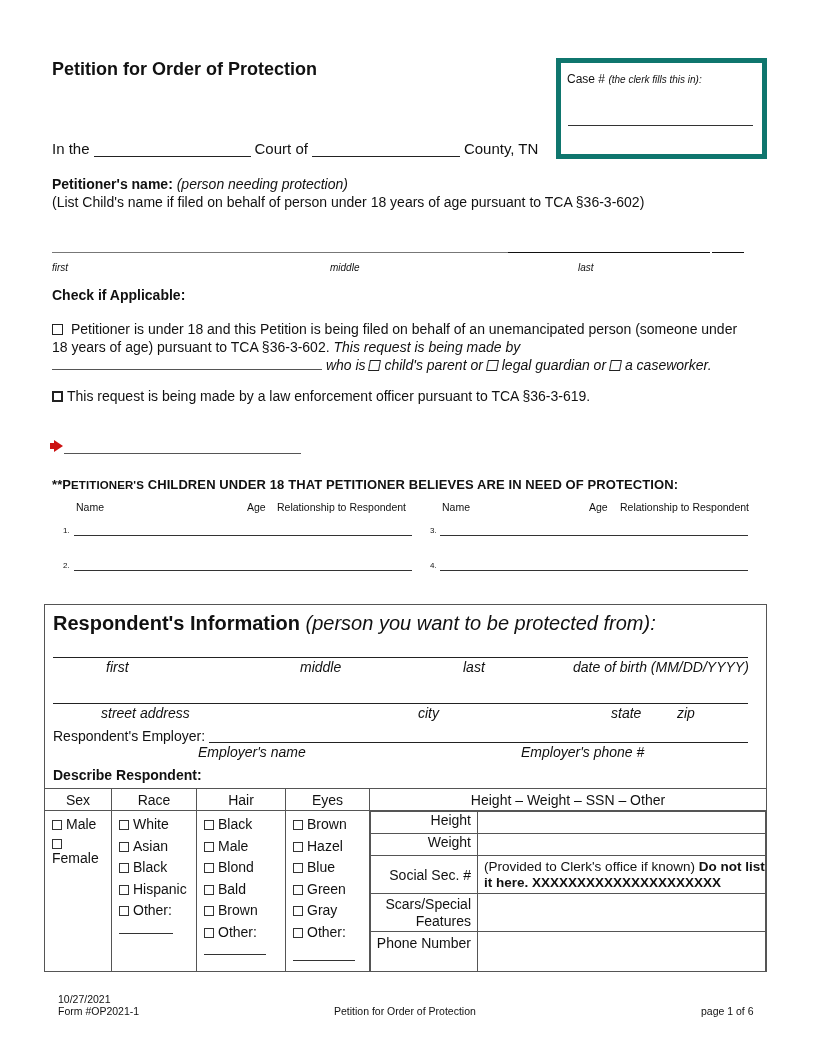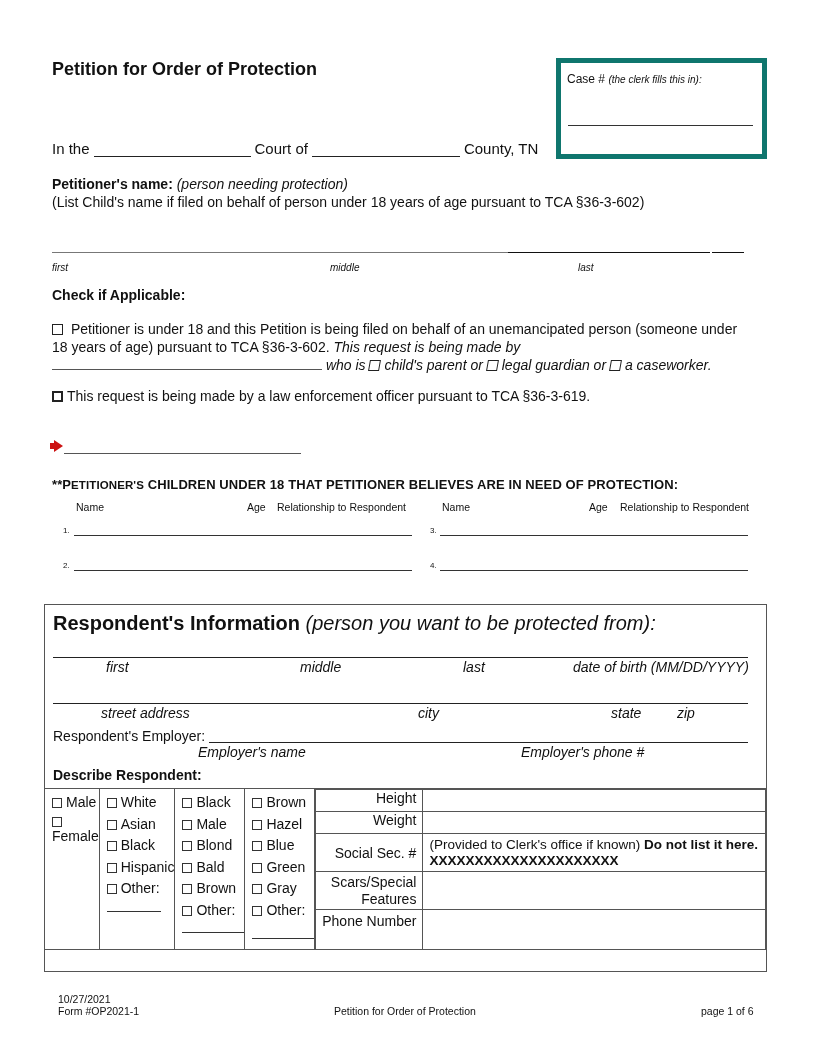--- a/index.html
+++ b/index.html
@@ -140,20 +140,27 @@
 
   <div class="abs" style="left:8px;top:123px;font-size:14px">Respondent's Employer:</div>
   <div class="fline" style="top:137px;left:164px"></div>
   <div class="flabel" style="left:153px;top:139px">Employer's name</div>
   <div class="flabel" style="left:476px;top:139px">Employer's phone #</div>
 
   <div class="abs" style="left:8px;top:162px;font-size:14px;font-weight:bold">Describe Respondent:</div>
 
   <table class="desc">
     <tbody>
+        <tr>
+      <th style="width:67px">Sex</th>
+      <th style="width:85px">Race</th>
+      <th style="width:89px">Hair</th>
+      <th style="width:84px">Eyes</th>
+      <th>Height – Weight – SSN – Other</th>
+    </tr>
     <tr style="height:161px">
       <td style="padding:3px 0 0 7px">
         <span class="opt"><span class="ocb"></span><span>Male</span></span>
         <span class="opt" style="line-height:15px"><span class="ocb"></span><br><span>Female</span></span>
       </td>
       <td style="padding:3px 0 0 7px">
         <span class="opt"><span class="ocb"></span><span>White</span></span>
         <span class="opt"><span class="ocb"></span><span>Asian</span></span>
         <span class="opt"><span class="ocb"></span><span>Black</span></span>
         <span class="opt"><span class="ocb"></span><span>Hispanic</span></span>

